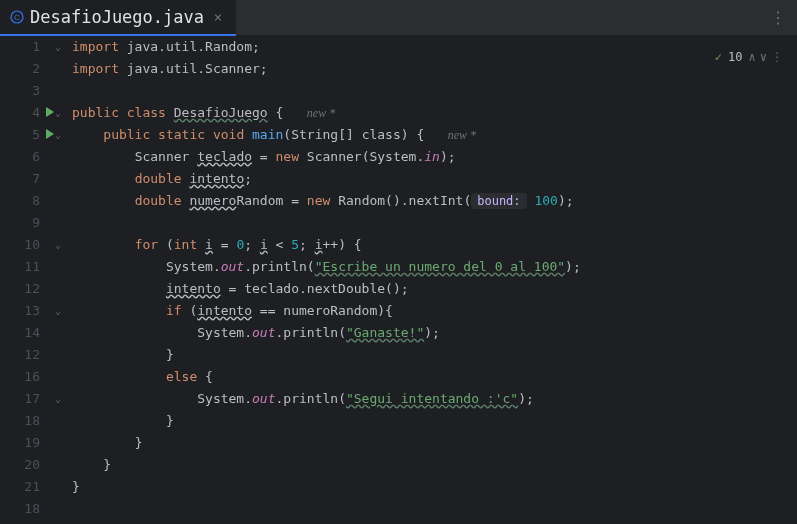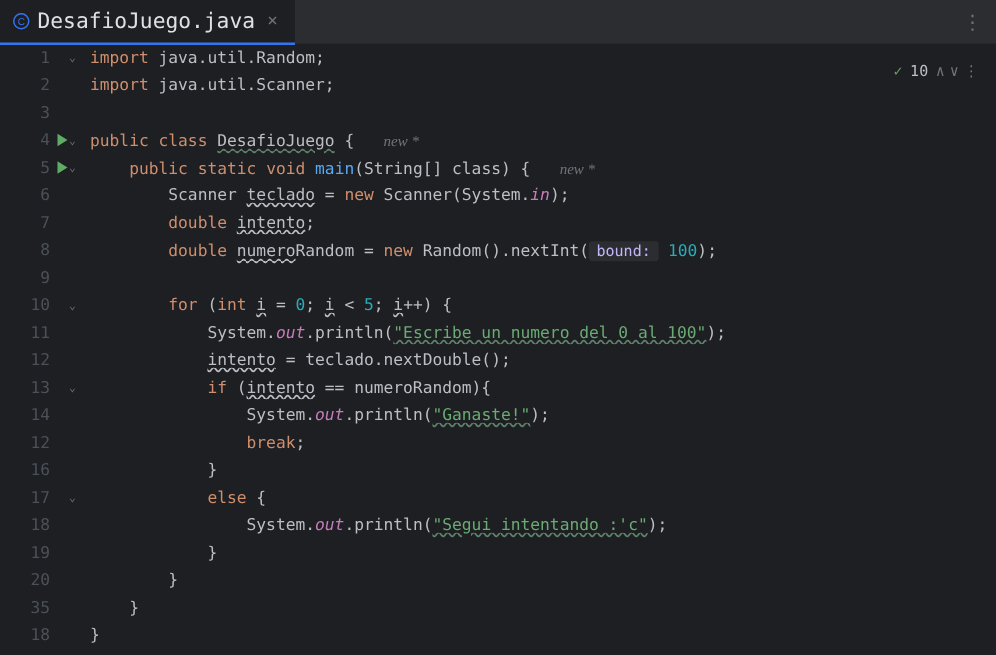--- a/index.html
+++ b/index.html
@@ -173,21 +173,21 @@
     <div class="gutter-line">11</div>
     <div class="gutter-line">12</div>
     <div class="gutter-line">13</div>
     <div class="gutter-line">14</div>
     <div class="gutter-line">12</div>
     <div class="gutter-line">16</div>
     <div class="gutter-line">17</div>
     <div class="gutter-line">18</div>
     <div class="gutter-line">19</div>
     <div class="gutter-line">20</div>
-    <div class="gutter-line">35</div>
+    <div class="gutter-line">21</div>
     <div class="gutter-line">18</div>
   </div>
 
   <div class="fold-area">
     <div class="fold-line">⌄</div>
     <div class="fold-line"></div>
     <div class="fold-line"></div>
     <div class="fold-line">⌄</div>
     <div class="fold-line">⌄</div>
     <div class="fold-line"></div>
@@ -217,21 +217,20 @@
     <div class="code-line">    <span class="kw">public</span> <span class="kw">static</span> <span class="kw">void</span> <span class="method">main</span><span>(String[] class) {</span>   <span class="hint">new *</span></div>
     <div class="code-line">        <span>Scanner </span><span class="var-u">teclado</span><span> = </span><span class="kw">new</span><span> Scanner(System.</span><span class="field">in</span><span>);</span></div>
     <div class="code-line">        <span class="kw">double</span> <span class="var-u">intento</span><span>;</span></div>
     <div class="code-line">        <span class="kw">double</span> <span class="var-u">numero</span><span>Random = </span><span class="kw">new</span><span> Random().nextInt(</span><span class="hint-box">bound:</span><span class="num"> 100</span><span>);</span></div>
     <div class="code-line"></div>
     <div class="code-line">        <span class="kw">for</span><span> (</span><span class="kw">int</span> <span class="var-u">i</span><span> = </span><span class="num">0</span><span>; </span><span class="var-u">i</span><span> &lt; </span><span class="num">5</span><span>; </span><span class="var-u">i</span><span>++) {</span></div>
     <div class="code-line">            <span>System.</span><span class="field">out</span><span>.println(</span><span class="str underline">"Escribe un numero del 0 al 100"</span><span>);</span></div>
     <div class="code-line">            <span class="var-u">intento</span><span> = teclado.nextDouble();</span></div>
     <div class="code-line">            <span class="kw">if</span><span> (</span><span class="var-u">intento</span><span> == numeroRandom){</span></div>
     <div class="code-line">                <span>System.</span><span class="field">out</span><span>.println(</span><span class="str underline">"Ganaste!"</span><span>);</span></div>
-    <div class="code-line">                <span class="kw">break</span><span>;</span></div>
     <div class="code-line">            <span>}</span></div>
     <div class="code-line">            <span class="kw">else</span><span> {</span></div>
     <div class="code-line">                <span>System.</span><span class="field">out</span><span>.println(</span><span class="str underline">"Segui intentando :'c"</span><span>);</span></div>
     <div class="code-line">            <span>}</span></div>
     <div class="code-line">        <span>}</span></div>
     <div class="code-line">    <span>}</span></div>
     <div class="code-line"><span>}</span></div>
   </div>
 </div>
 

